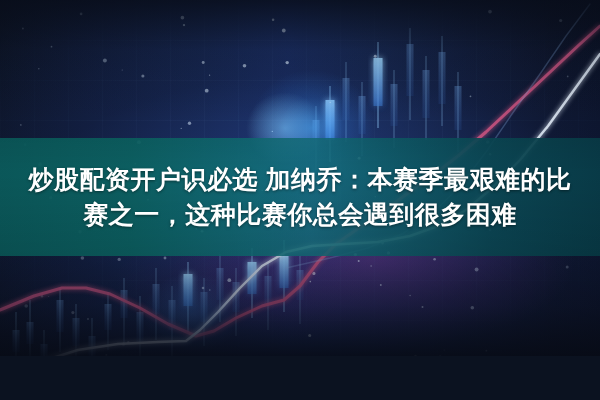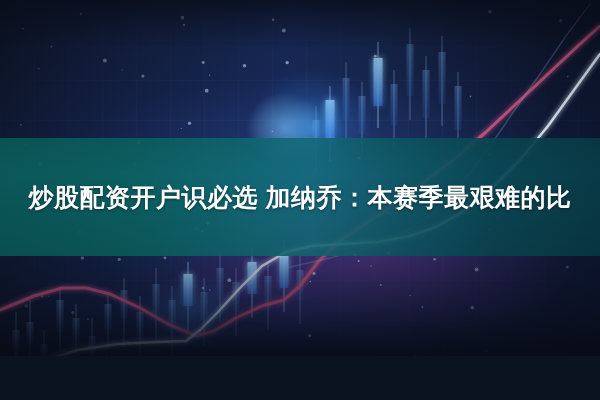--- a/index.html
+++ b/index.html
@@ -275,15 +275,16 @@
   </svg>
 
   <div class="layer" id="bg-cyan"></div>
   <div class="layer" id="bg-vert"></div>
 
   <div id="banner"></div>
   <div id="banner-tint"></div>
 
   <div id="headline">
     <div class="hl-line">炒股配资开户识必选 加纳乔：本赛季最艰难的比</div>
+    <div class="hl-line">赛之一，这种比赛你总会遇到很多困难</div>
   </div>
 
 </div>
 
 </body></html>

